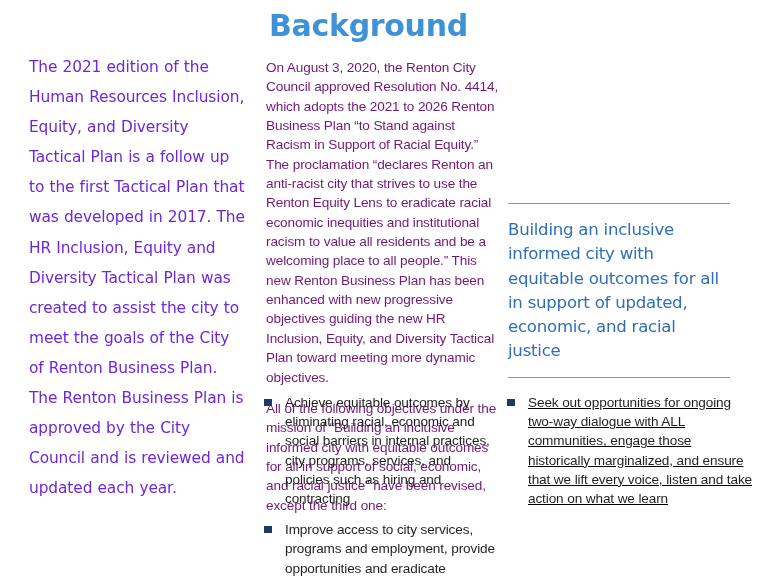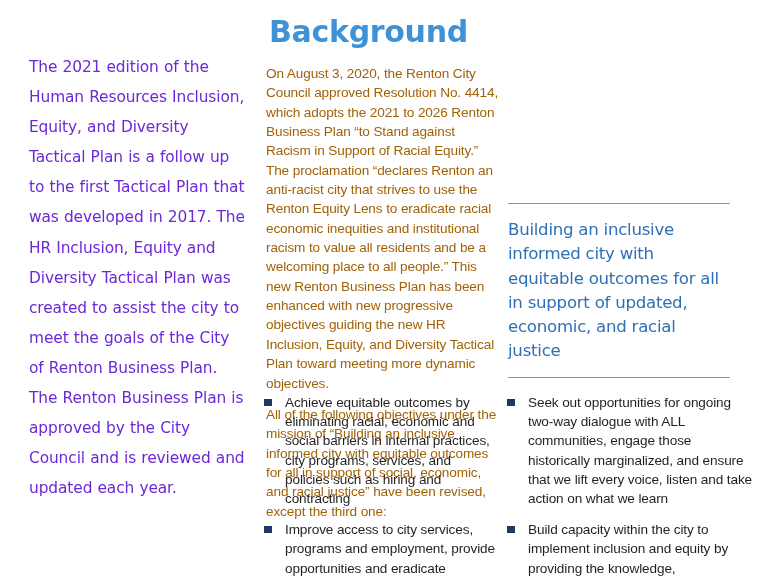--- a/index.html
+++ b/index.html
@@ -37,21 +37,21 @@
     line-height: 30.1px;
     color: #6d28d9;
     letter-spacing: -0.1px;
     word-spacing: 0.4px;
   }
 
   
   .main-col {
     position: absolute;
     left: 266px;
-    top: 10px;
+    top: 4px;
     width: 478px;
     height: 476px;
   }
 
   .page-heading {
     margin: 0;
     padding: 0;
     font-family: "DejaVu Sans", sans-serif;
     font-size: 30px;
     line-height: 38px;
@@ -68,21 +68,21 @@
     left: 0px;
     top: 54px;
     width: 478px;
   }
 
   .body-flow p {
     margin: 0;
     font-family: "Liberation Sans", sans-serif;
     font-size: 13.6px;
     line-height: 19.35px;
-    color: #a16207;
+    color: #701a75;
     letter-spacing: -0.12px;
   }
   .body-flow p.para-gap {
     margin-top: 12px;
   }
 
   
   .quote-spacer {
     float: right;
     width: 245px;
@@ -110,21 +110,21 @@
     color: #2f6fb5;
     letter-spacing: -0.25px;
   }
 
   
   .bullets {
     position: absolute;
     top: 393px;
   }
   .bullets.left  { left: 264px; width: 232px; }
-  .bullets.right { left: 507px; width: 248px; }
+  .bullets.right { left: 507px; width: 248px; text-decoration: underline; }
 
   ul.bullet-list {
     list-style: none;
     margin: 0;
     padding: 0;
   }
   ul.bullet-list li {
     position: relative;
     padding-left: 21px;
     margin: 0 0 12px 0;
@@ -182,20 +182,16 @@
       </li>
     </ul>
   </div>
 
   <div class="bullets right">
     <ul class="bullet-list">
       <li>
         <span class="sq-bullet"></span>
         <span>Seek out opportunities for ongoing two-way dialogue with ALL communities, engage those historically marginalized, and ensure that we lift every voice, listen and take action on what we learn</span>
       </li>
-      <li>
-        <span class="sq-bullet"></span>
-        <span>Build capacity within the city to implement inclusion and equity by providing the knowledge,</span>
-      </li>
     </ul>
   </div>
 
 </div>
 
 </body></html>

